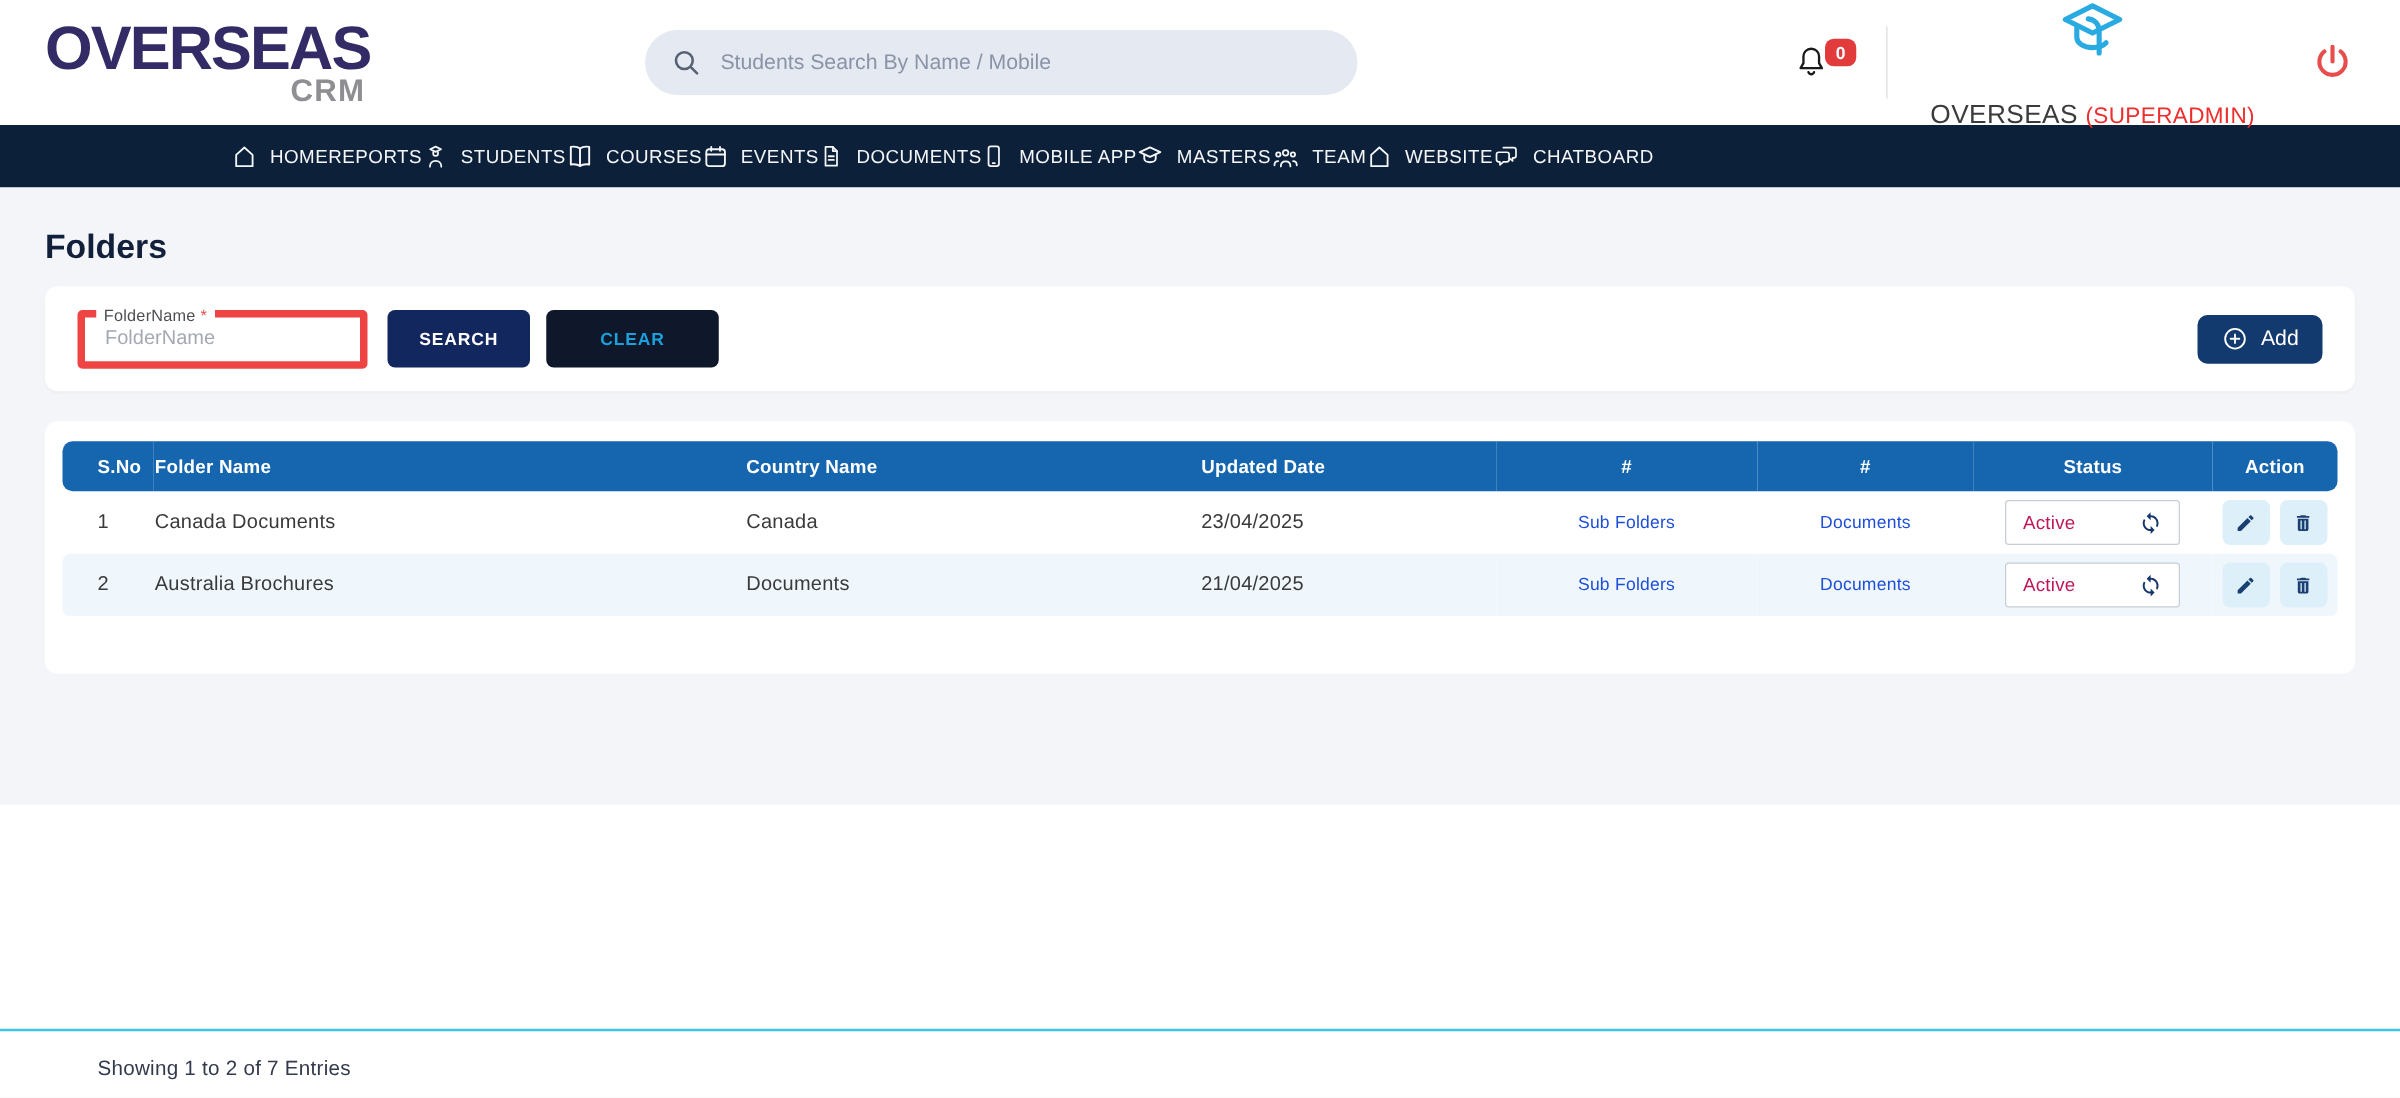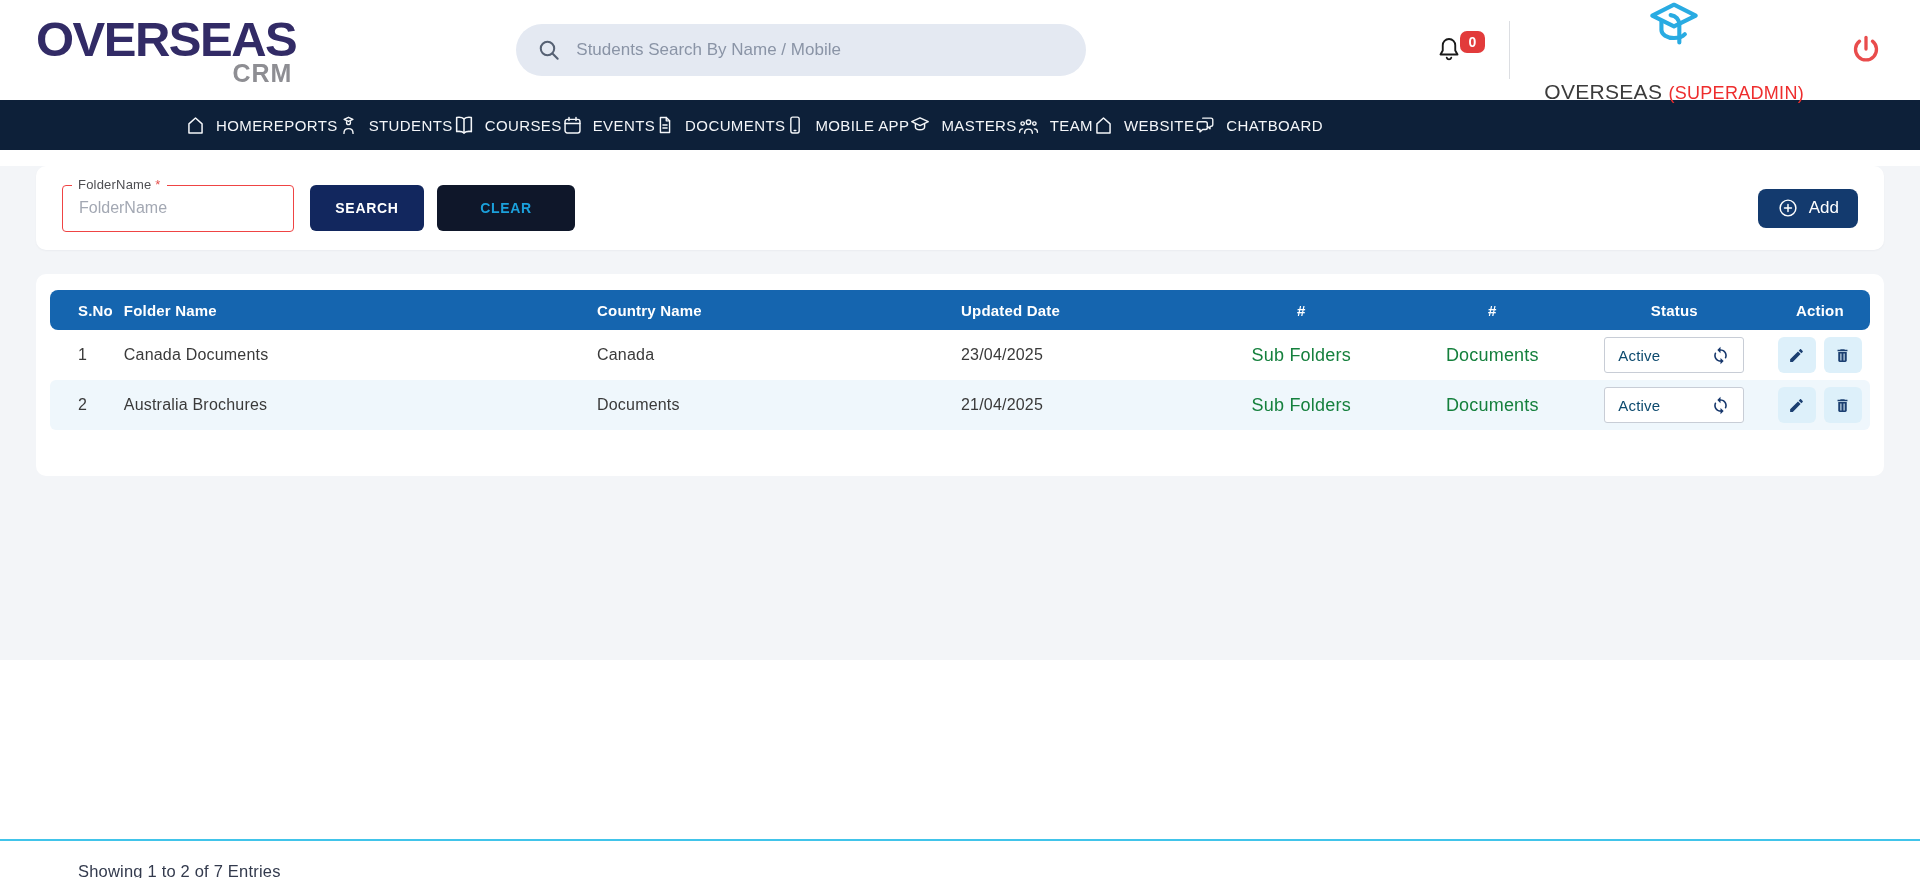--- a/index.html
+++ b/index.html
@@ -46,21 +46,21 @@
   .nav-item svg { flex:0 0 auto; }
 
   
   .main { background:#F3F5F8; height:494px; padding:0 36px; }
   .page-title { margin:0; padding-top:32px; font-size:27px; font-weight:700; color:#13203C; }
 
   .filter-card {
     margin-top:16px; background:#fff; border-radius:10px; height:84px;
     display:flex; align-items:center; padding:0 26px; box-shadow:0 1px 2px rgba(20,30,60,0.04);
   }
-  .outlined-input { position:relative; width:232px; height:47px; border:1px solid #ef4444; border-radius:4px; background:#fff; display:flex; align-items:center; }
+  .outlined-input { position:relative; width:232px; height:47px; border:6px solid #ef4444; border-radius:4px; background:#fff; display:flex; align-items:center; }
   .outlined-label { position:absolute; top:-9px; left:9px; background:#fff; padding:0 6px; font-size:13px; color:#4E4E52; letter-spacing:0.2px; }
   .req-mark { color:#E5504C; }
   .outlined-input input { border:none; outline:none; background:transparent; margin:0 14px; width:calc(100% - 28px); font-size:16px; color:#333; font-family:"Liberation Sans", sans-serif; }
   .outlined-input input::placeholder { color:#A3A8B3; }
 
   .btn { border:none; border-radius:6px; font-family:"Liberation Sans", sans-serif; cursor:pointer; }
   .btn-search { margin-left:16px; width:114px; height:46px; background:#12275E; color:#fff; font-size:14px; font-weight:700; letter-spacing:0.7px; }
   .btn-clear  { margin-left:13px; width:138px; height:46px; background:#0f172a; color:#1BA0DB; font-size:14px; font-weight:700; letter-spacing:0.7px; }
   .btn-add {
     margin-left:auto; height:39px; padding:0 19px; background:#133A6E; color:#fff;
@@ -72,28 +72,28 @@
   table { width:100%; border-collapse:separate; border-spacing:0; }
   thead th { background:#1565AF; color:#fff; height:40px; font-size:15px; font-weight:700; text-align:left; letter-spacing:0.2px; }
   thead th:first-child { border-radius:8px 0 0 8px; padding-left:28px; }
   thead th:last-child  { border-radius:0 8px 8px 0; }
   th.c, td.c { text-align:center; }
   tbody td { height:50px; font-size:16px; color:#3A3A3A; letter-spacing:0.2px; }
   tbody td:first-child { padding-left:28px; }
   tr.alt td { background:#EFF7FC; }
   tr.alt td:first-child { border-radius:6px 0 0 6px; }
   tr.alt td:last-child  { border-radius:0 6px 6px 0; }
-  .link { color:#15803d; cursor:pointer; font-size:18px; }
+  .link { color:#1d4ed8; cursor:pointer; font-size:14px; }
 
   .status-box {
     display:inline-flex; align-items:center; justify-content:space-between;
     width:140px; height:36px; border:1px solid #C8CDD6; border-radius:3px;
     background:#fff; padding:0 13px; cursor:pointer;
   }
-  .status-text { font-size:15px; color:#0c4a6e; }
+  .status-text { font-size:15px; color:#be185d; }
   .sync-icon { color:#15366B; display:flex; cursor:pointer; }
 
   .actions { display:inline-flex; gap:8px; }
   .icon-btn {
     width:38px; height:36px; border:none; border-radius:6px; background:#DDF0FA;
     color:#1B3F71; display:inline-flex; align-items:center; justify-content:center; cursor:pointer;
   }
 
   
   .spacer { height:179px; background:#fff; }
@@ -260,20 +260,21 @@
       <svg width="22" height="22" viewBox="0 0 24 24" fill="none" stroke="currentColor" stroke-width="1.5" stroke-linejoin="round" stroke-linecap="round">
         <path d="M9.5 4.5h9A2 2 0 0 1 20.5 6.5v5a2 2 0 0 1-2 2h-1v2.6l-3-2.6"></path>
         <path d="M12.5 8.5h-7a2 2 0 0 0-2 2v4.4a2 2 0 0 0 2 2h1v2.6l3-2.6h3a2 2 0 0 0 2-2v-4.4a2 2 0 0 0-2-2Z"></path>
       </svg>
     </span>
     <span>CHATBOARD</span>
   </div>
 </nav>
 
 <main class="main">
+  <h1 class="page-title">Folders</h1>
 
   <section class="filter-card">
     <div class="outlined-input">
       <label class="outlined-label">
         <span>FolderName</span>
         <span class="req-mark">*</span>
       </label>
       <input type="text" placeholder="FolderName" style="">
     </div>
 

